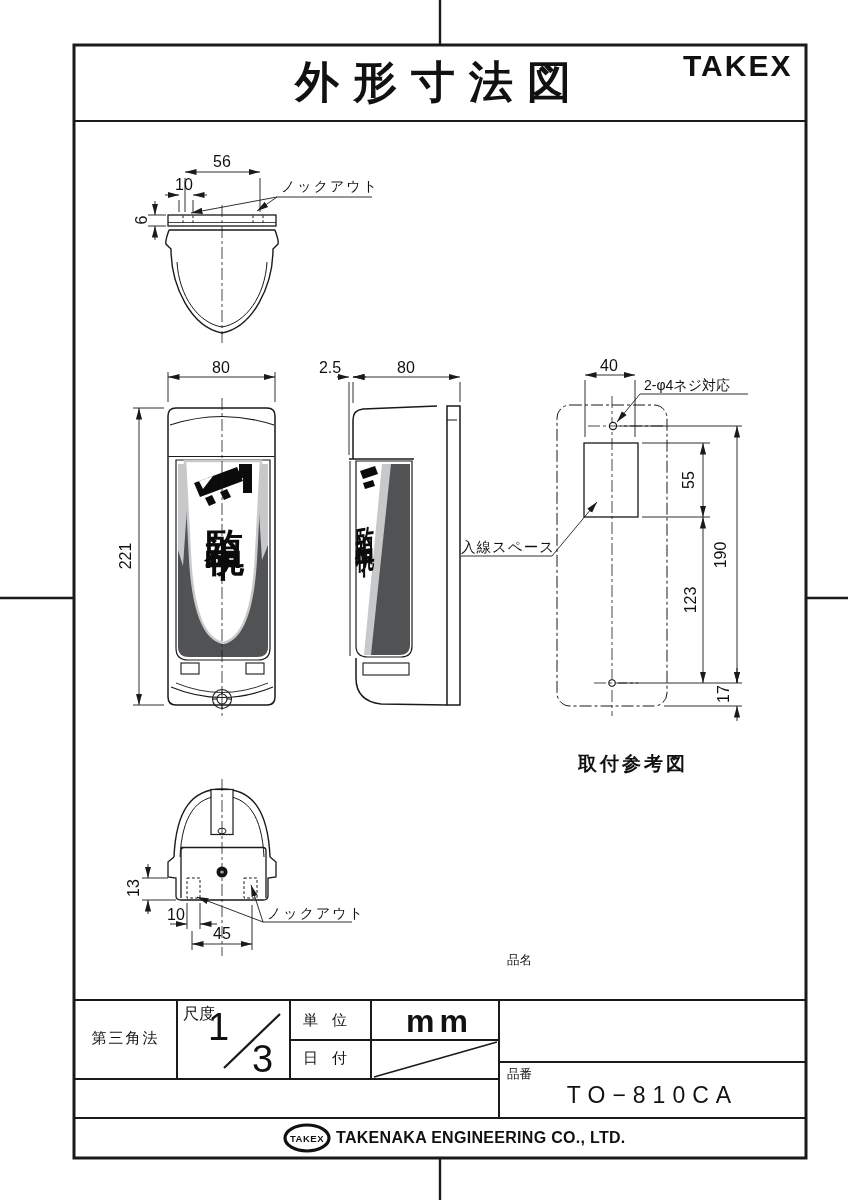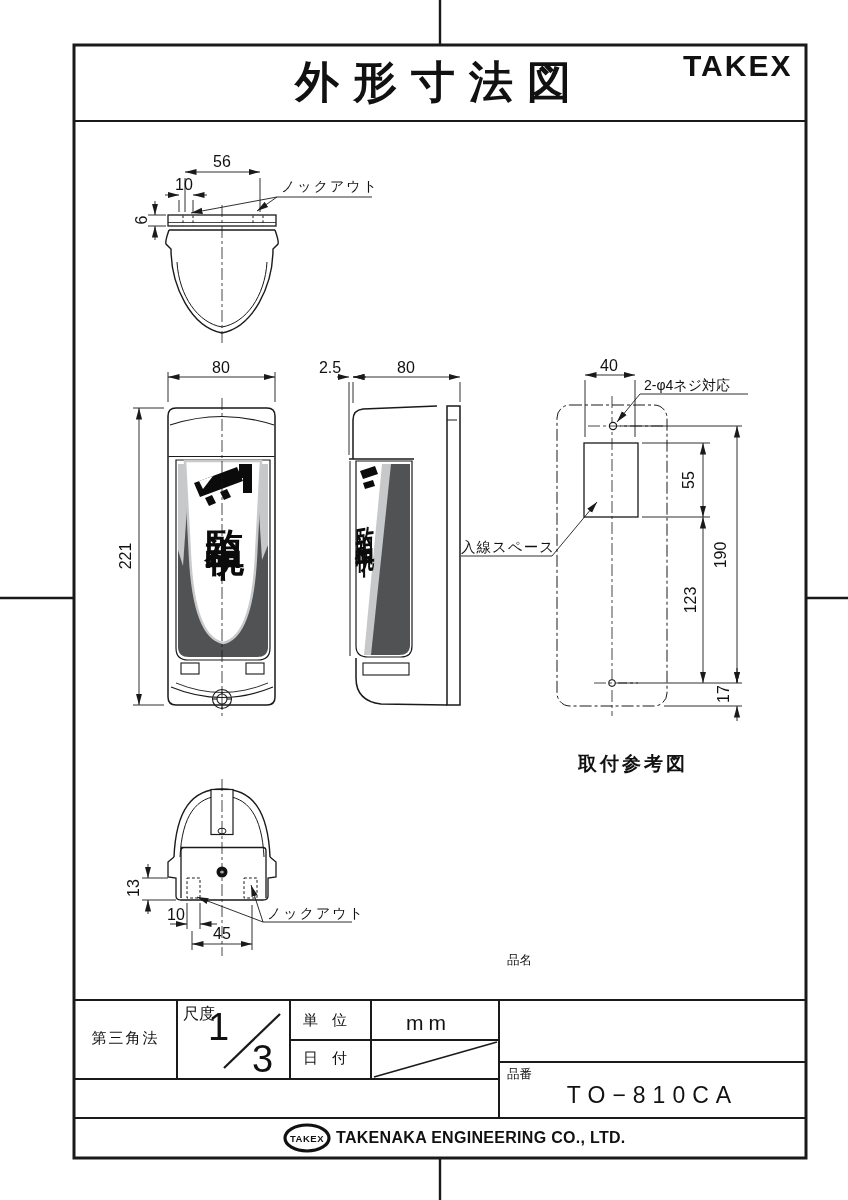--- a/index.html
+++ b/index.html
@@ -18,21 +18,21 @@
   .front-signal{left:225px;top:497px;font-size:40px;letter-spacing:6px;transform:translateX(-50%);}
   .side-clip{position:absolute;left:353px;top:461px;width:42px;height:197px;
              clip-path:polygon(0 0,90% 0,14% 100%,0 100%);}
   .side-signal{left:2px;top:36px;font-size:38px;letter-spacing:7px;
                transform:scaleX(0.52) skewY(-4deg);transform-origin:top left;}
   .small-label{font-size:14px;letter-spacing:2px;}
   .caption{font-size:19px;font-weight:600;letter-spacing:3px;text-align:center;}
   .tb-small{font-size:12.5px;}
   .tb-mid{font-size:15px;}
   .spread{letter-spacing:14px;}
-  .mm{font-size:21px;font-weight:400;letter-spacing:5px;margin-top:8px;}
+  .mm{font-size:32px;font-weight:700;letter-spacing:5px;}
   .big-num{font-size:38px;font-weight:500;}
   .name-val{font-size:23px;letter-spacing:1px;}
   .num-val{font-size:23px;letter-spacing:7px;text-align:center;}
   .company{font-size:16px;font-weight:700;letter-spacing:0.3px;}
   .logo-oval-text{font-size:9.5px;font-weight:800;letter-spacing:0.5px;text-align:center;}
 </style>
 </head>
 <body>
 
 <div class="sheet">

